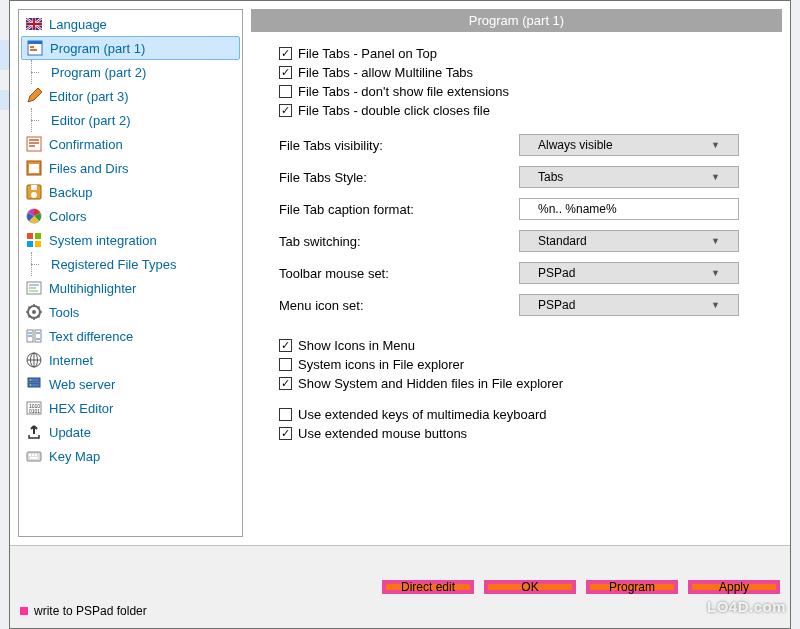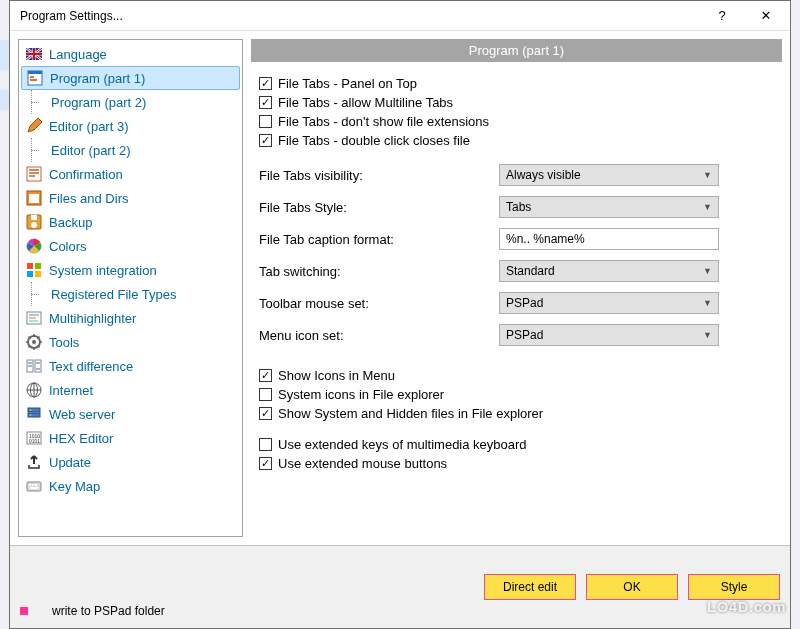--- a/index.html
+++ b/index.html
@@ -97,20 +97,21 @@
     color: #ffffff;
     text-align: center;
     padding: 4px 0;
     font-size: 13px;
     margin-bottom: 14px;
   }
   .form-area {
     flex: 1;
     padding: 0 8px;
     font-size: 13px;
+    margin-left: 20px;
   }
   .chk-row {
     display: flex;
     align-items: center;
     gap: 6px;
     margin-bottom: 4px;
   }
   .chk {
     width: 13px; height: 13px;
     border: 1px solid #333;
@@ -123,21 +124,21 @@
   .field-row {
     display: flex;
     align-items: center;
     margin-bottom: 10px;
   }
   .field-label { width: 240px; }
   .select, .textinput {
     width: 220px;
     height: 22px;
     border: 1px solid #adadad;
-    padding: 2px 6px;
+    padding: 2px 18px;
     font-size: 12px;
     font-family: inherit;
     display: flex;
     align-items: center;
     justify-content: space-between;
   }
   .select {
     background: #e1e1e1;
   }
   .select .caret { font-size: 9px; color: #555; }
@@ -148,30 +149,30 @@
     background: #f0f0f0;
     padding: 10px 10px;
     display: flex;
     align-items: center;
     gap: 10px;
   }
   .footer-status {
     flex: 1;
     display: flex;
     align-items: center;
-    gap: 24px;
+    gap: 6px;
     font-size: 12px;
     margin-top: 48px;
   }
   .status-dot { width: 8px; height: 8px; background: #ff3399; }
   .btn {
     min-width: 92px;
-    height: 26px;
-    background: #fde047;
-    border: 1px solid #ec4899;
+    height: 14px;
+    background: #f97316;
+    border: 4px solid #ec4899;
     font-size: 12px;
     font-family: inherit;
     display: flex; align-items: center; justify-content: center;
     padding: 0 14px;
   }
   .watermark {
     position: absolute;
     right: 14px; bottom: 14px;
     color: rgba(255,255,255,0.85);
     font-size: 15px;
@@ -184,25 +185,20 @@
   
   .bg-strip { position:absolute; left:0; width:9px; background:#d7e7fa; }
 </style>
 </head>
 <body>
 
 <div class="bg-strip" style="top:40px;height:30px"></div>
 <div class="bg-strip" style="top:90px;height:20px"></div>
 
 <div class="window">
-  <div class="titlebar">
-    <div class="titlebar-title">Program Settings...</div>
-    <div class="titlebar-btn">?</div>
-    <div class="titlebar-btn">✕</div>
-  </div>
 
   <div class="content">
     <div class="sidebar" id="sidebar">
         <div class="nav-item">
           <span class="nav-icon">
             <svg width="16" height="12">
               <rect width="16" height="12" fill="#1a3c8a"></rect>
               <path d="M0 0 L16 12 M16 0 L0 12" stroke="#fff" stroke-width="2.5"></path>
               <path d="M0 0 L16 12 M16 0 L0 12" stroke="#c8102e" stroke-width="1"></path>
               <rect x="6.5" width="3" height="12" fill="#fff"></rect>
@@ -466,17 +462,18 @@
     </div>
   </div>
 
   <div class="footer">
     <div class="footer-status">
       <span class="status-dot"></span>
       <span>write to PSPad folder</span>
     </div>
     <button class="btn">Direct edit</button>
     <button class="btn">OK</button>
-    <button class="btn">Style</button>
+    <button class="btn">Program</button>
+    <button class="btn">Apply</button>
   </div>
 </div>
 
 <div class="watermark">LO4D.com</div>
 
 </body></html>

